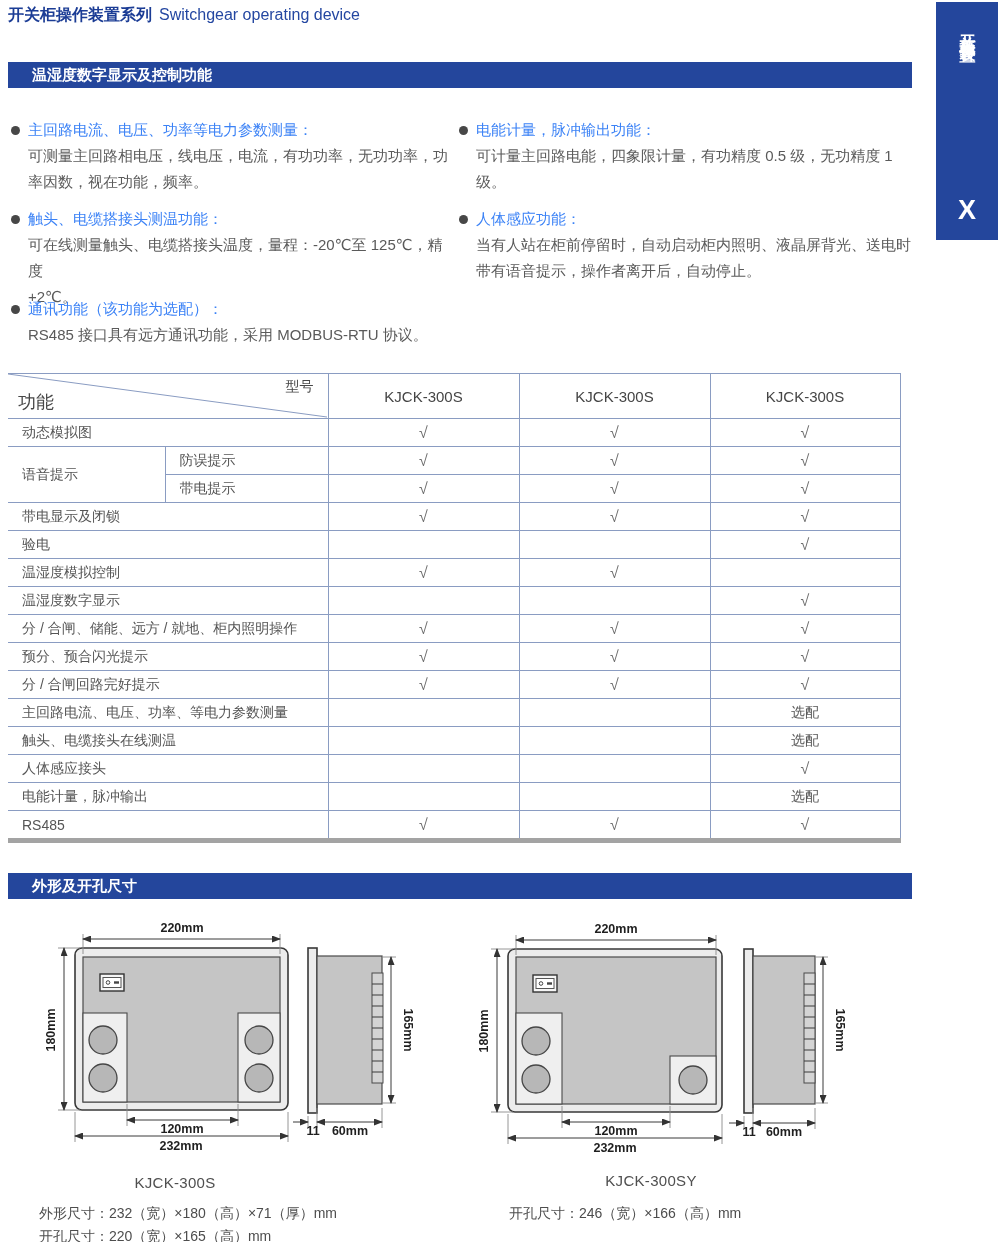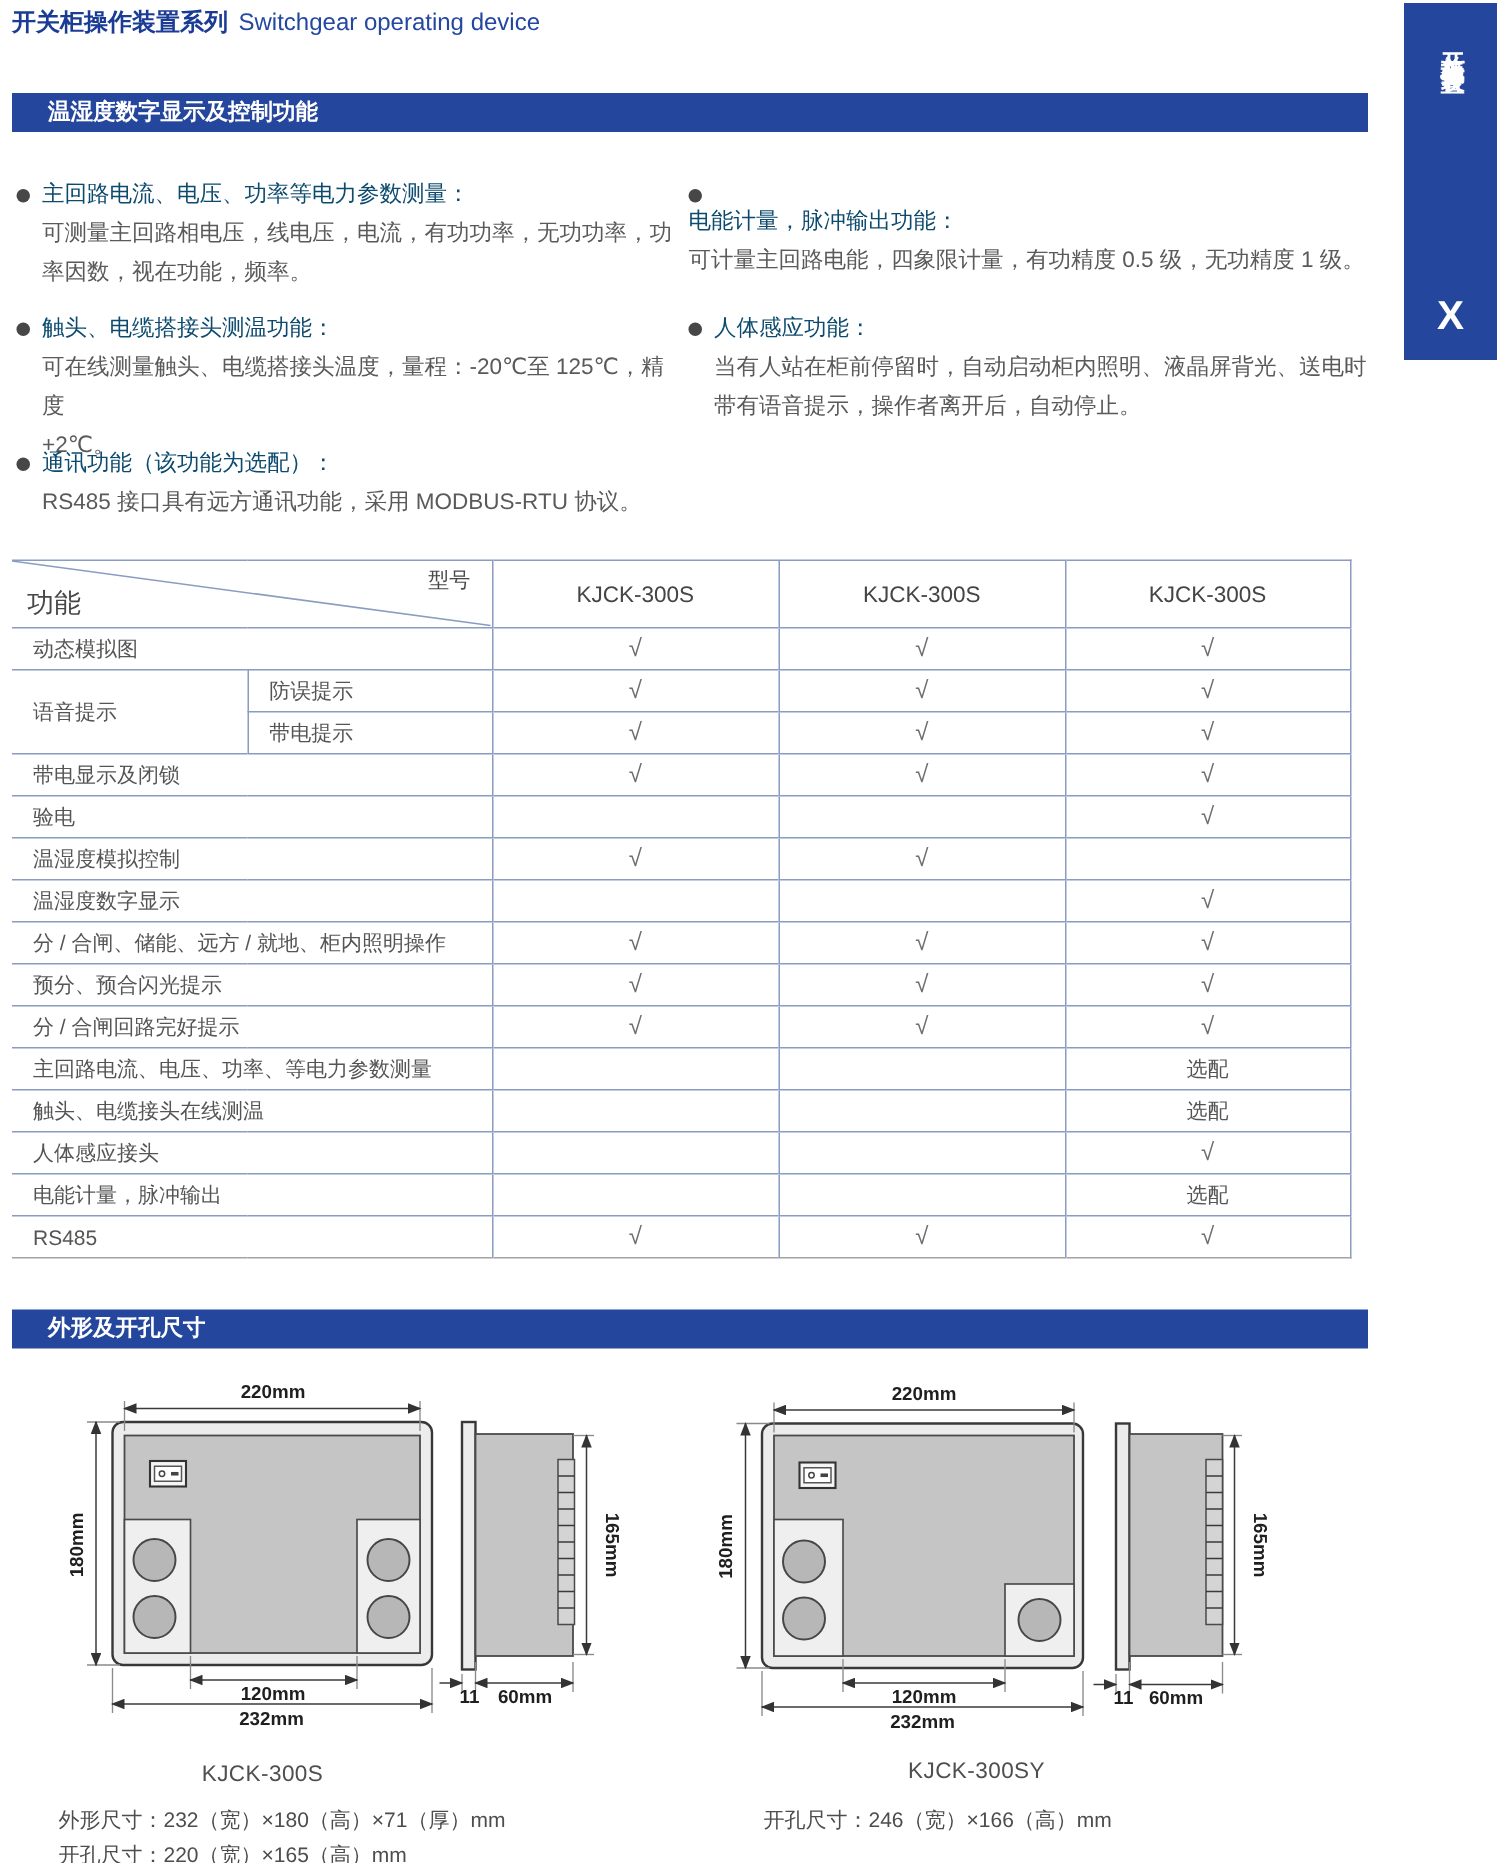--- a/index.html
+++ b/index.html
@@ -29,24 +29,24 @@
     color:#fff; font-size:16px; font-weight:bold; letter-spacing:2px;
   }
   .sidebar .xletter {
     position:absolute; bottom:14px; left:0; width:100%; text-align:center;
     color:#fff; font-size:27px; font-weight:bold;
   }
 
   
   .bullet { display:flex; font-size:15px; line-height:26px; }
   .bullet .dot { flex:0 0 auto; width:9px; height:9px; border-radius:50%; background:#474747; margin:9px 8px 0 0; }
-  .bullet .btitle { color:#0c4a6e; }
+  .bullet .btitle { color:#3b82f6; }
   .bullet .bbody  { color:#5a5a5a; white-space:pre-line; }
   #b1 { left:11px;  top:117px; width:442px; }
-  #b2 { left:459px; top:117px; width:452px;flex-direction:column; }
+  #b2 { left:459px; top:117px; width:452px; }
   #b3 { left:11px;  top:206px; width:442px; }
   #b4 { left:459px; top:206px; width:452px; }
   #b5 { left:11px;  top:296px; width:442px; }
 
   
   .spec-wrap { left:8px; top:373px; width:892px; }
   table.spec { border-collapse:collapse; table-layout:fixed; width:892px; }
   .spec th, .spec td { padding:0; border-top:1px solid #8a9cc2; font-weight:normal; }
   .spec thead th { height:44px; }
   .spec tbody td { height:27px; font-size:14px; color:#555; }
@@ -55,21 +55,21 @@
   .corner { position:relative; }
   .corner svg { position:absolute; left:0; top:0; }
   .corner .tr-label { position:absolute; top:4px; right:14px; font-size:14px; color:#474747; }
   .corner .bl-label { position:absolute; bottom:4px; left:10px; font-size:18px; color:#474747; }
   td.rlabel { text-align:left; padding-left:14px; }
   td.gcell  { text-align:left; padding-left:14px; border-right:1px solid #8a9cc2; }
   td.slabel { text-align:left; padding-left:14px; }
   td.val { border-left:1px solid #8a9cc2; text-align:center; }
   td.val.last { border-right:1px solid #8a9cc2; }
   td.val.check { font-size:16px; color:#6e6e6e; }
-  .spec tbody tr:last-child td { border-bottom:1px solid #a3a3a3; }
+  .spec tbody tr:last-child td { border-bottom:5px solid #a3a3a3; }
 
   
   svg.drawing { position:absolute; overflow:visible; }
   .o1 { fill:#ececec; stroke:#383838; stroke-width:1.6; }
   .o2 { fill:#c5c5c5; stroke:#4a4a4a; stroke-width:1.2; }
   .cw { fill:#efefef; stroke:#4a4a4a; stroke-width:1.1; }
   .cc { fill:#b7b7b7; stroke:#464646; stroke-width:1.3; }
   .dl { stroke:#3a3a3a; stroke-width:1; fill:none; }
   .ext { stroke:#8a8a8a; stroke-width:0.9; fill:none; }
   .tcell { fill:#d4d4d4; stroke:#4a4a4a; stroke-width:1; }

